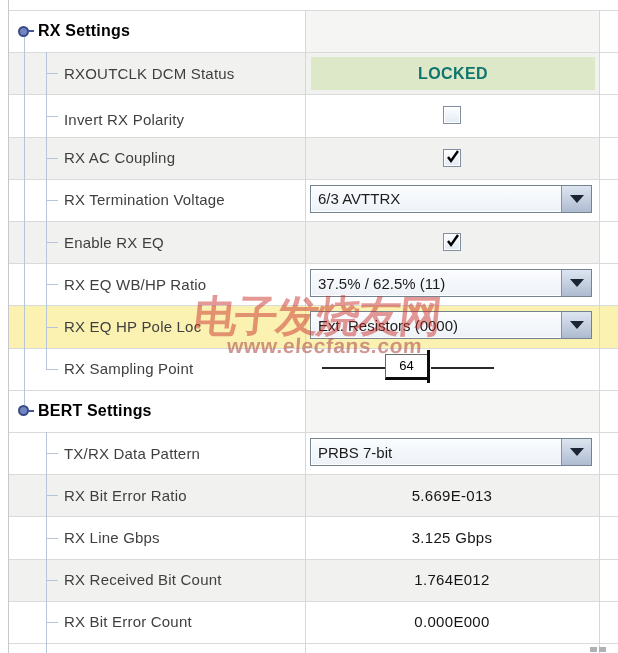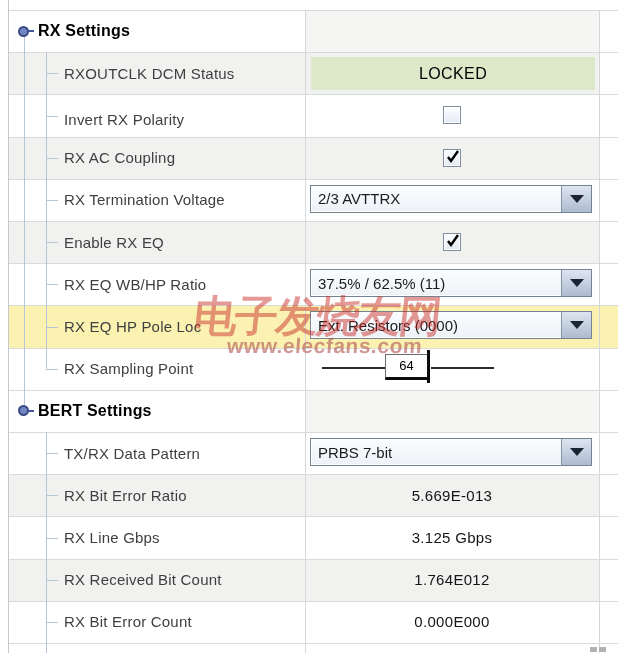--- a/index.html
+++ b/index.html
@@ -18,21 +18,21 @@
   .section-label{
     position:absolute;left:29px;top:0;height:100%;display:flex;align-items:center;
     font-size:16px;font-weight:bold;color:#000;white-space:nowrap;letter-spacing:.2px;
   }
   .value-cell{position:absolute;left:296px;width:294px;top:0;height:100%;}
   .value-tint{position:absolute;left:296px;width:294px;top:0;height:100%;background:#f5f5f4;}
   
   .status-box{
     position:absolute;left:6px;right:4px;top:5px;height:33px;background:#dde8c9;
     display:flex;align-items:center;justify-content:center;
-    font-size:16px;font-weight:normal;color:#000000;letter-spacing:.4px;
+    font-size:16px;font-weight:bold;color:#0f766e;letter-spacing:.4px;
   }
   
   .checkbox{
     position:absolute;left:50%;top:12px;margin-left:-9px;width:16px;height:16px;
     border:1px solid #7f8fa0;background:linear-gradient(180deg,#fdfeff 0%,#e3eaf3 100%);
     box-shadow:inset 0 0 0 1px #ffffff;
   }
   .checkbox svg{position:absolute;left:1px;top:-1px;overflow:visible;}
   
   .combo{
@@ -120,21 +120,21 @@
             <svg width="16" height="16" viewBox="0 0 16 16">
               <path d="M3 8 L6 12 L13 2" fill="none" stroke="#000" stroke-width="2.4"></path>
             </svg>
           </div>
         </div>
       </div>
       <div class="row" style="top: 178.8px; height: 42.2px; text-align: right;">
         <div class="row-label">RX Termination Voltage</div>
         <div class="value-cell">
           <div class="combo">
-            <span class="combo-text">2/3 AVTTRX</span>
+            <span class="combo-text">6/3 AVTTRX</span>
             <span class="combo-btn">
               <span class="tri-down"></span>
             </span>
           </div>
         </div>
       </div>
       <div class="row alt" style="top: 221px; height: 42.2px;">
         <div class="row-label">Enable RX EQ</div>
         <div class="value-cell">
           <div class="checkbox">

